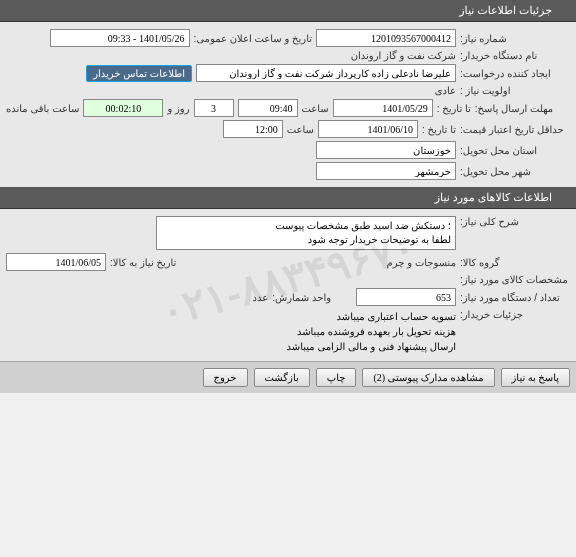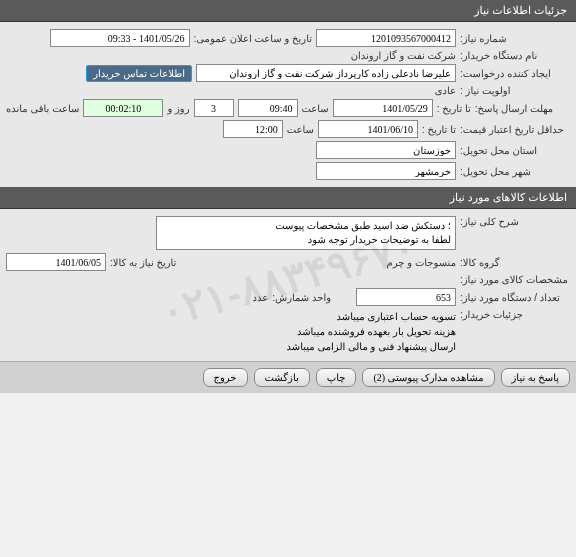--- a/index.html
+++ b/index.html
@@ -22,21 +22,21 @@
   color: rgba(0,0,0,0.08);
   font-weight: bold;
   pointer-events: none;
   z-index: 100;
   white-space: nowrap;
   letter-spacing: 2px;
 }
 .section-header {
   background: #5a5a5a;
   color: #fff;
-  padding: 4px 9px;
+  padding: 4px 24px;
   font-size: 11px;
   border-bottom: 1px solid #333;
 }
 .form-area {
   background: #e8e8e8;
   padding: 4px 6px;
 }
 .row {
   display: flex;
   align-items: center;
@@ -69,21 +69,21 @@
   font-size: 10px;
   color: #333;
 }
 .btn {
   background: linear-gradient(#f8f8f8, #ddd);
   border: 1px solid #888;
   padding: 3px 10px;
   font-size: 10px;
   font-family: Tahoma;
   cursor: pointer;
-  border-radius: 7px;
+  border-radius: 2px;
 }
 .btn-bar {
   background: #d0d0d0;
   padding: 6px;
   display: flex;
   gap: 6px;
   border-top: 1px solid #aaa;
 }
 .link-btn {
   background: #4a6a8a;

